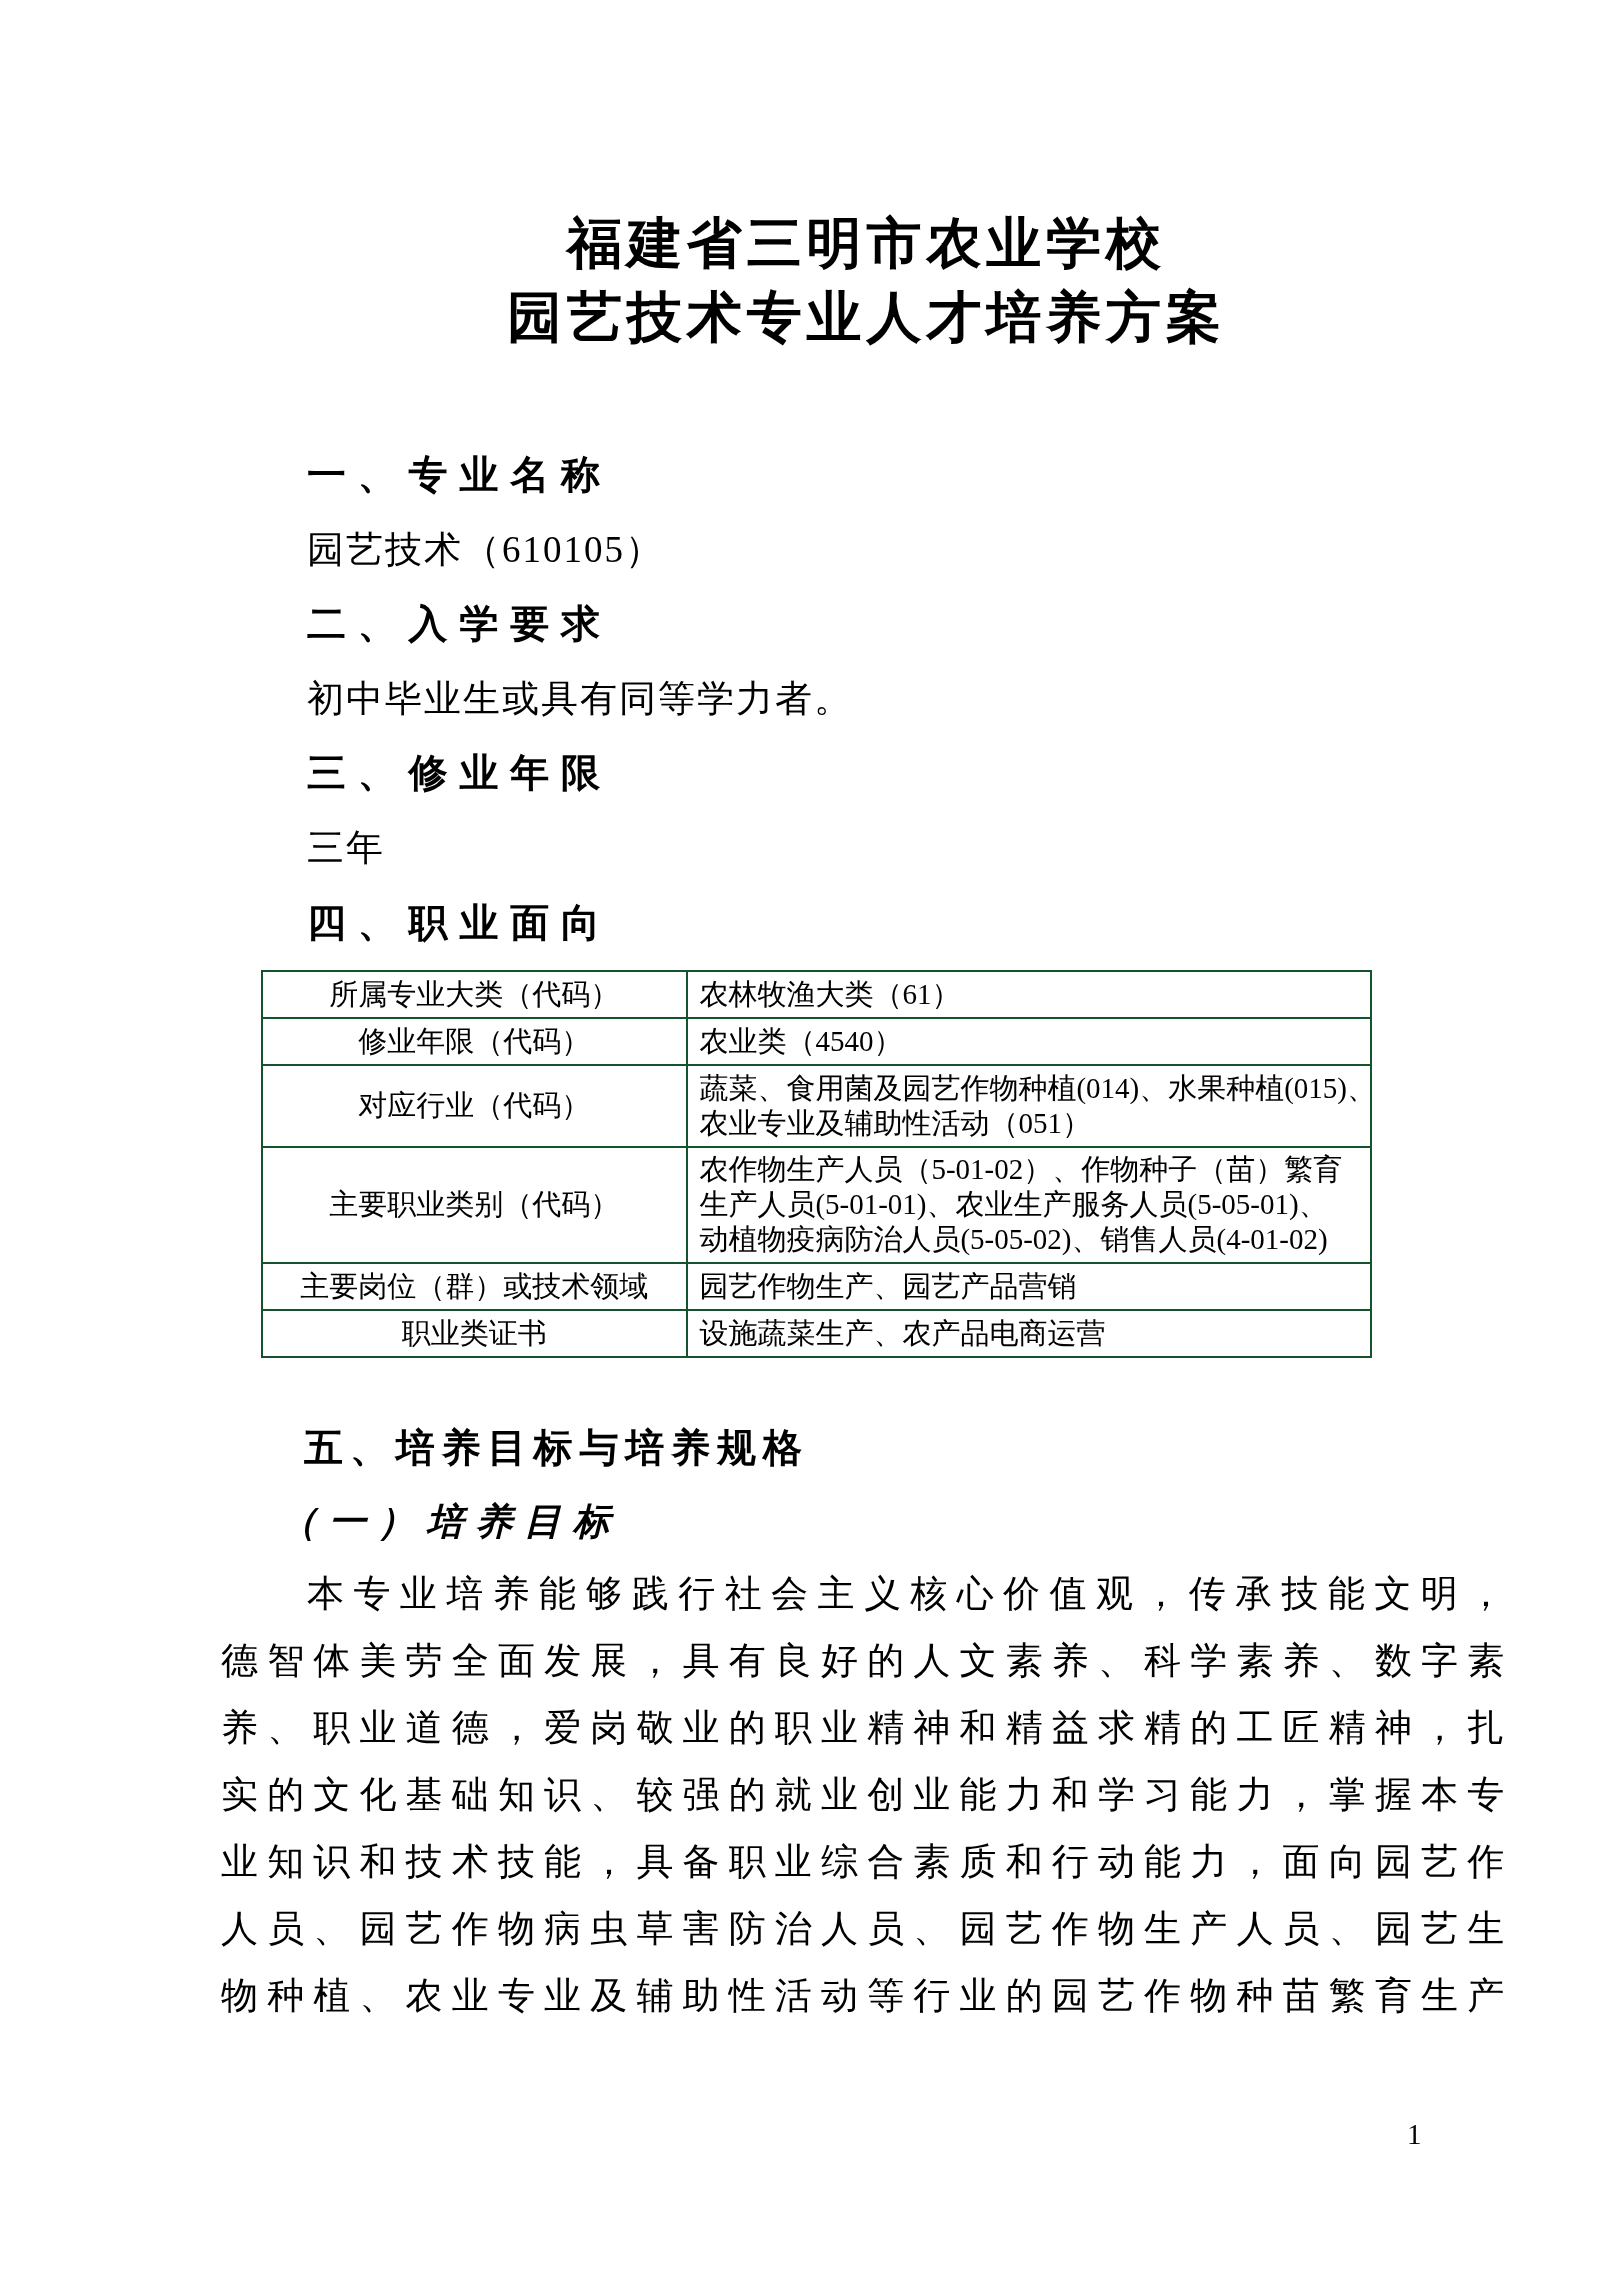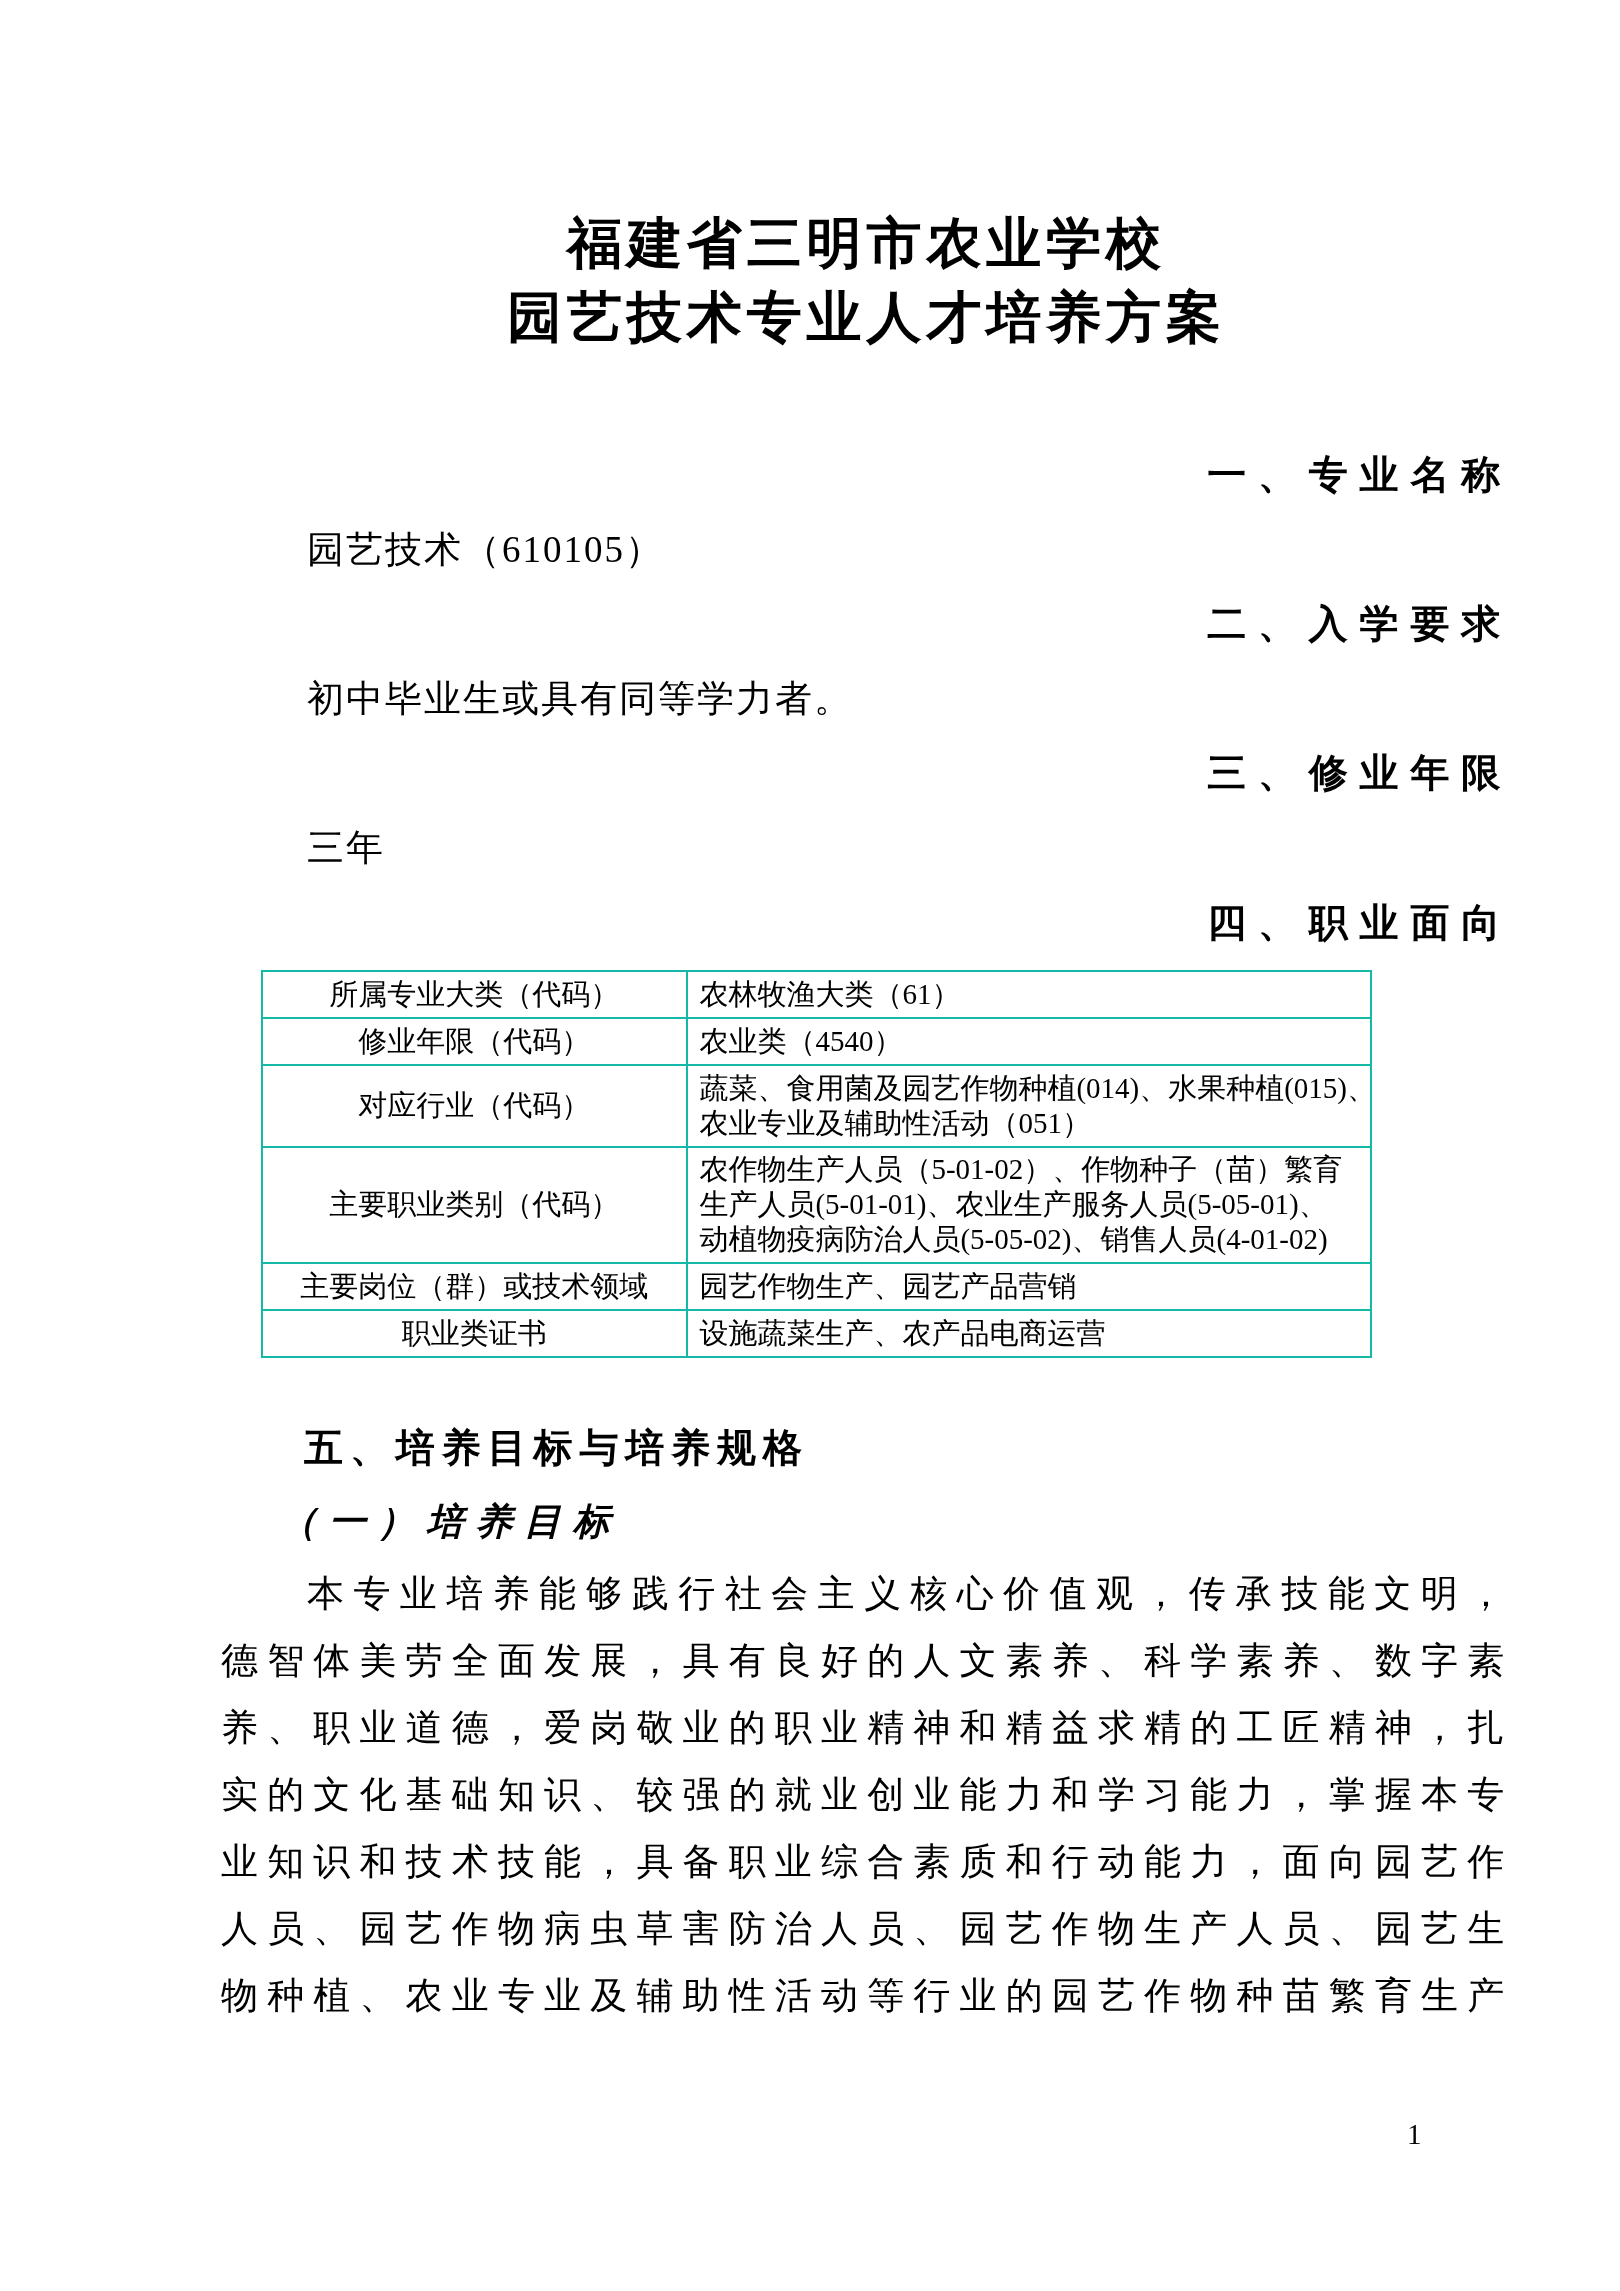--- a/index.html
+++ b/index.html
@@ -12,28 +12,28 @@
     overflow:hidden;
   }
   .content{box-sizing:border-box;width:100%;height:100%;padding:207px 108px 0 221px;}
   .doc-title{
     text-align:center;
     font-size:55px;font-weight:700;
     line-height:74px;letter-spacing:4.9px;
     margin:0 0 93px 0;
   }
   .sec-line{margin:0 0 21.6px 0;line-height:53px;white-space:nowrap;}
-  .sec-h{font-size:39px;font-weight:700;letter-spacing:11.8px;text-indent:86px;text-align:right;}
+  .sec-h{font-size:39px;font-weight:700;letter-spacing:11.8px;text-indent:86px;}
   .sec-t{font-size:37px;letter-spacing:2px;text-indent:86px;}
   table.career{
     border-collapse:collapse;table-layout:fixed;
     width:1111px;margin:2px 0 0 40px;
   }
   table.career td{
-    border:2px solid #14b8a6;
+    border:2px solid #14532d;
     font-size:29px;line-height:35px;
     padding:4.9px 11.8px;vertical-align:middle;
   }
   td.lbl{width:399px;text-align:center;padding:4.9px 3.9px;}
   td.val{text-align:left;margin-left:28px;}
   .vline{display:block;white-space:nowrap;}
   .ch5{
     font-size:39px;font-weight:700;letter-spacing:6.9px;
     text-indent:83px;line-height:53px;margin:63px 0 21.6px 0;white-space:nowrap;
   }

